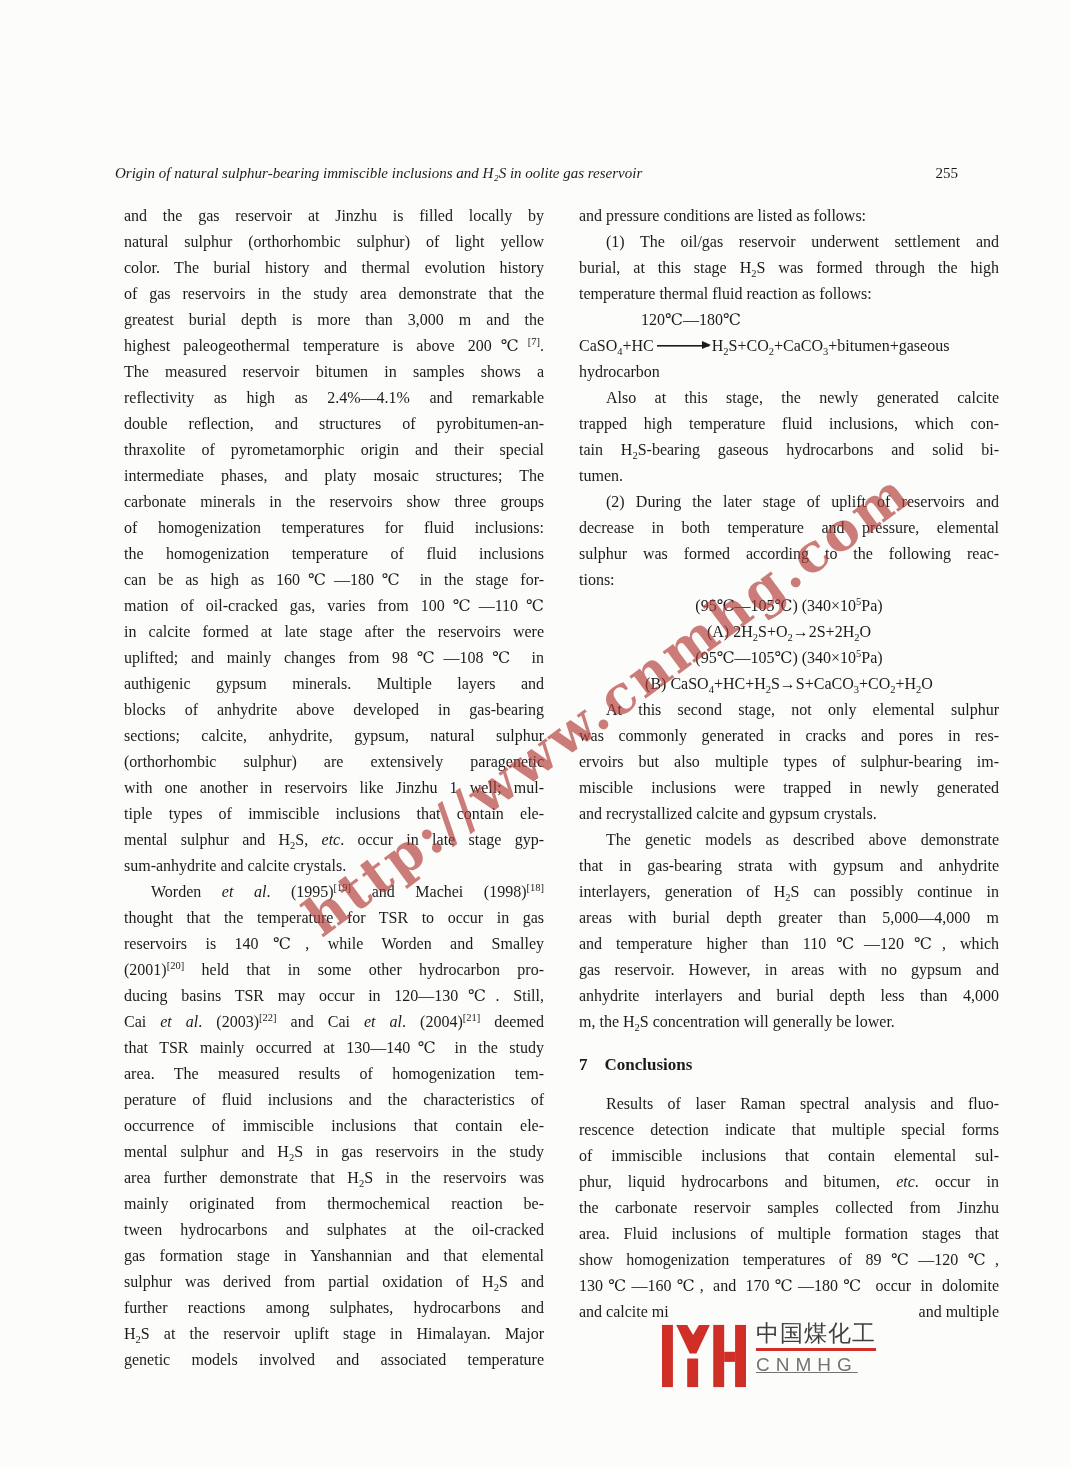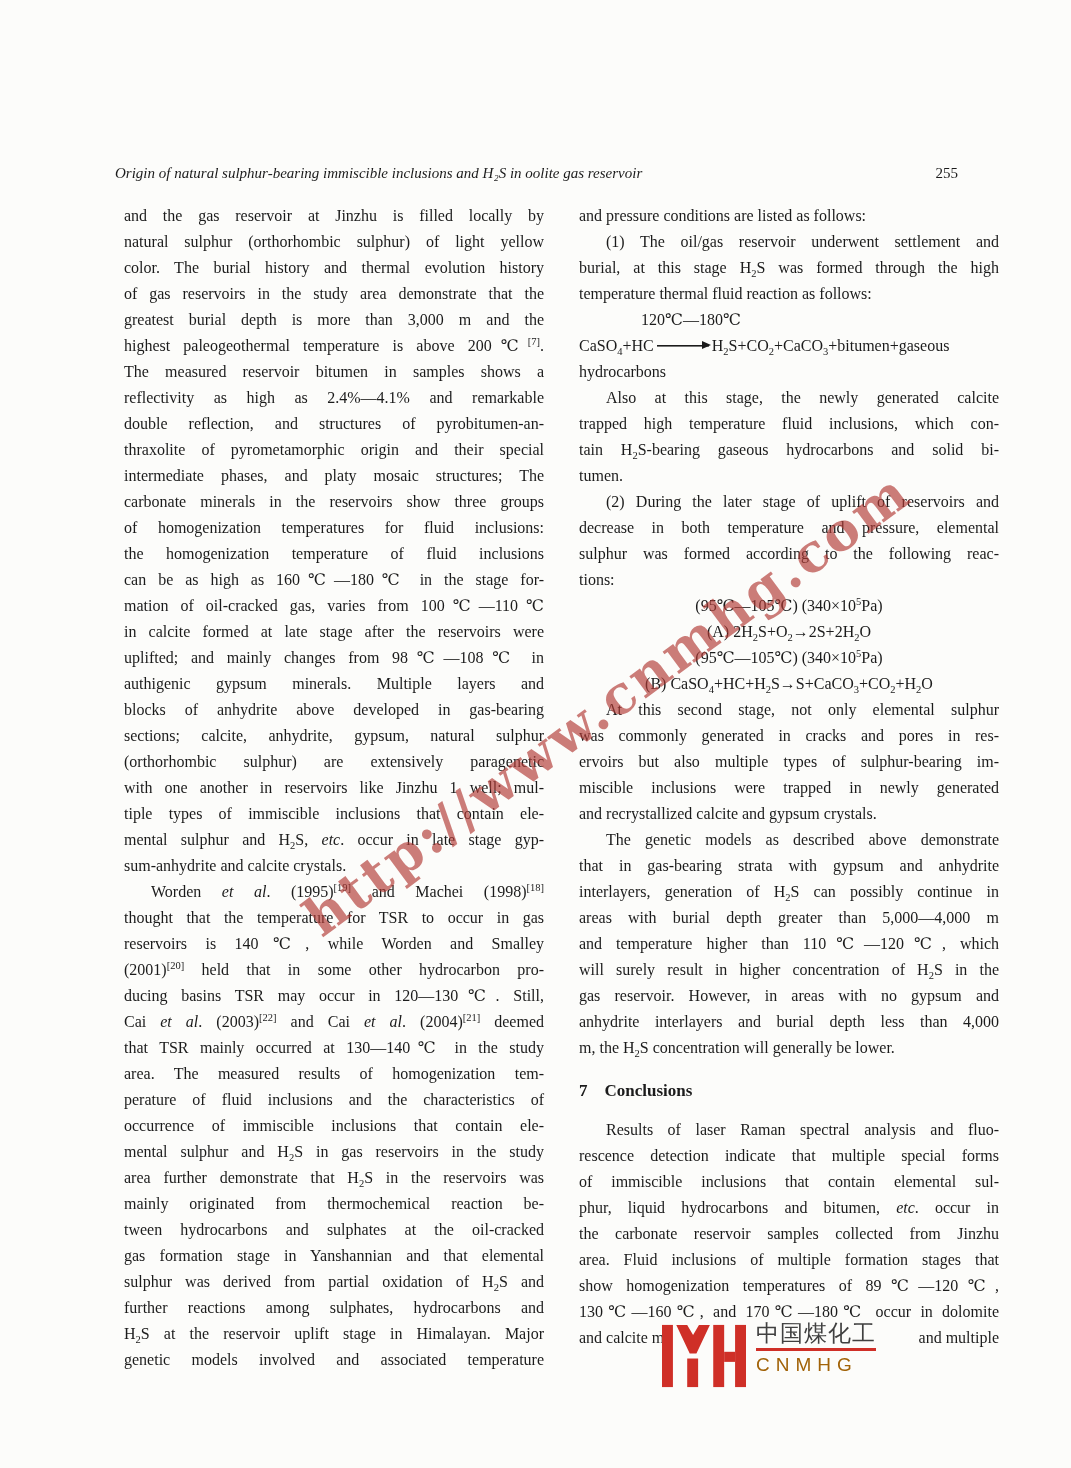--- a/index.html
+++ b/index.html
@@ -57,22 +57,23 @@
     display:flex;align-items:flex-start;gap:10px;background:transparent;
   }
   .logo svg{margin-top:8px;}
   .logo .txt{display:flex;flex-direction:column;margin-top:4px;}
   .logo .cn{
     font-size:23px;line-height:1.15;color:#404040;letter-spacing:1px;
     border-bottom:3px solid var(--logo-red,#c8302a);padding-bottom:2px;
     font-family:"Liberation Sans","DejaVu Sans",sans-serif;
   }
   .logo .latin{
-    margin-top:3px;font-size:19px;color:#a16207;letter-spacing:6px;
+    margin-top:3px;font-size:19px;color:#737373;letter-spacing:6px;
     font-family:"Liberation Sans","DejaVu Sans",sans-serif;
+    text-decoration:underline;
   }
 </style>
 </head>
 <body>
 
 <div class="page">
 
   <div class="hdr">
     <span class="rt">Origin of natural sulphur-bearing immiscible inclusions and H₂S in oolite gas reservoir</span>
     <span class="pn">255</span>
@@ -126,21 +127,21 @@
         <div class="tline j"><span>H</span><sub>2</sub><span>S at the reservoir uplift stage in Himalayan. Major</span></div>
         <div class="tline j"><span>genetic models involved and associated temperature</span></div>
       </div>
     <div class="col">
         <div class="tline plain"><span>and pressure conditions are listed as follows:</span></div>
         <div class="tline j ind"><span>(1) The oil/gas reservoir underwent settlement and</span></div>
         <div class="tline j"><span>burial, at this stage H</span><sub>2</sub><span>S was formed through the high</span></div>
         <div class="tline plain"><span>temperature thermal fluid reaction as follows:</span></div>
         <div class="tline cond"><span>120℃—180℃</span></div>
         <div class="tline eq"><span>CaSO</span><sub>4</sub><span>+HC</span><span class="arrowlong"></span><span>H</span><sub>2</sub><span>S+CO</span><sub>2</sub><span>+CaCO</span><sub>3</sub><span>+bitumen+gaseous</span></div>
-        <div class="tline plain"><span>hydrocarbons</span></div>
+        <div class="tline plain"><span>hydrocarbon</span></div>
         <div class="tline j ind"><span>Also at this stage, the newly generated calcite</span></div>
         <div class="tline j"><span>trapped high temperature fluid inclusions, which con-</span></div>
         <div class="tline j"><span>tain H</span><sub>2</sub><span>S-bearing gaseous hydrocarbons and solid bi-</span></div>
         <div class="tline plain"><span>tumen.</span></div>
         <div class="tline j ind"><span>(2) During the later stage of uplift of reservoirs and</span></div>
         <div class="tline j"><span>decrease in both temperature and pressure, elemental</span></div>
         <div class="tline j"><span>sulphur was formed according to the following reac-</span></div>
         <div class="tline plain"><span>tions:</span></div>
         <div class="tline center"><span>(95℃—105℃) (340×10</span><sup>5</sup><span>Pa)</span></div>
         <div class="tline center"><span>(A) 2H</span><sub>2</sub><span>S+O</span><sub>2</sub><span>→2S+2H</span><sub>2</sub><span>O</span></div>
@@ -149,21 +150,20 @@
         <div class="tline j ind"><span>At this second stage, not only elemental sulphur</span></div>
         <div class="tline j"><span>was commonly generated in cracks and pores in res-</span></div>
         <div class="tline j"><span>ervoirs but also multiple types of sulphur-bearing im-</span></div>
         <div class="tline j"><span>miscible inclusions were trapped in newly generated</span></div>
         <div class="tline plain"><span>and recrystallized calcite and gypsum crystals.</span></div>
         <div class="tline j ind"><span>The genetic models as described above demonstrate</span></div>
         <div class="tline j"><span>that in gas-bearing strata with gypsum and anhydrite</span></div>
         <div class="tline j"><span>interlayers, generation of H</span><sub>2</sub><span>S can possibly continue in</span></div>
         <div class="tline j"><span>areas with burial depth greater than 5,000—4,000 m</span></div>
         <div class="tline j"><span>and temperature higher than 110℃—120℃, which</span></div>
-        <div class="tline j"><span>will surely result in higher concentration of H</span><sub>2</sub><span>S in the</span></div>
         <div class="tline j"><span>gas reservoir. However, in areas with no gypsum and</span></div>
         <div class="tline j"><span>anhydrite interlayers and burial depth less than 4,000</span></div>
         <div class="tline plain"><span>m, the H</span><sub>2</sub><span>S concentration will generally be lower.</span></div>
         <div class="tline heading"><span>7</span><span class="hgap"></span><span>Conclusions</span></div>
         <div class="tline j ind"><span>Results of laser Raman spectral analysis and fluo-</span></div>
         <div class="tline j"><span>rescence detection indicate that multiple special forms</span></div>
         <div class="tline j"><span>of immiscible inclusions that contain elemental sul-</span></div>
         <div class="tline j"><span>phur, liquid hydrocarbons and bitumen, </span><span class="i">etc</span><span>. occur in</span></div>
         <div class="tline j"><span>the carbonate reservoir samples collected from Jinzhu</span></div>
         <div class="tline j"><span>area. Fluid inclusions of multiple formation stages that</span></div>

